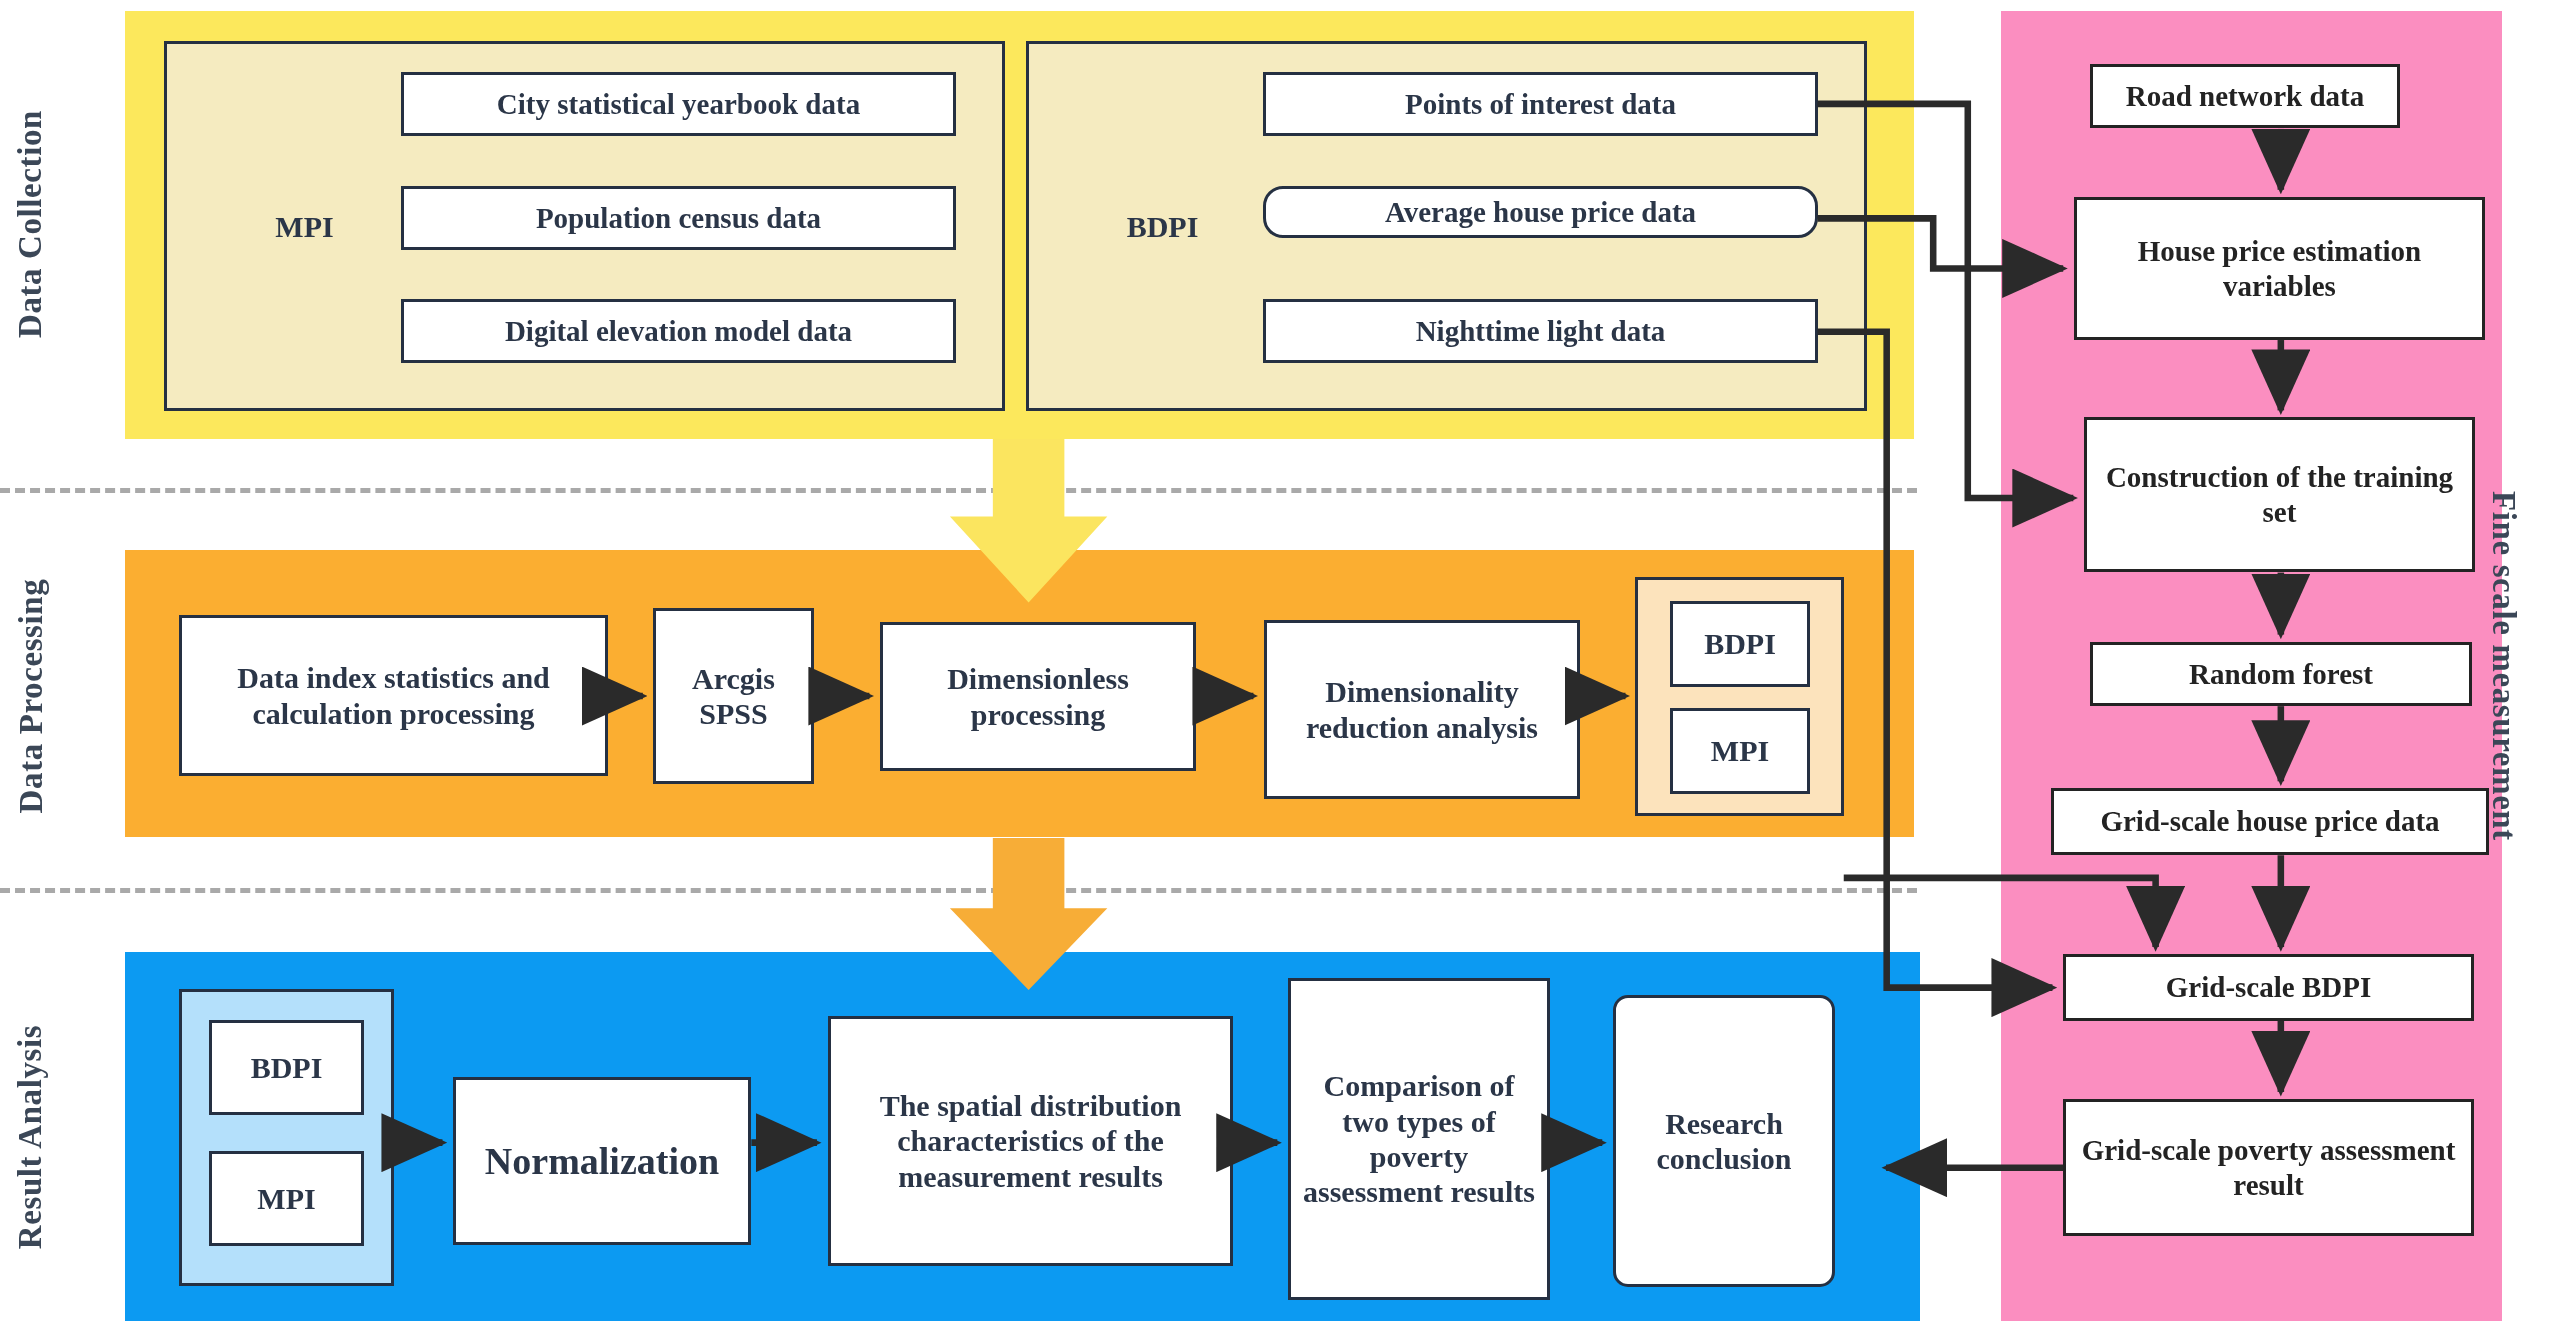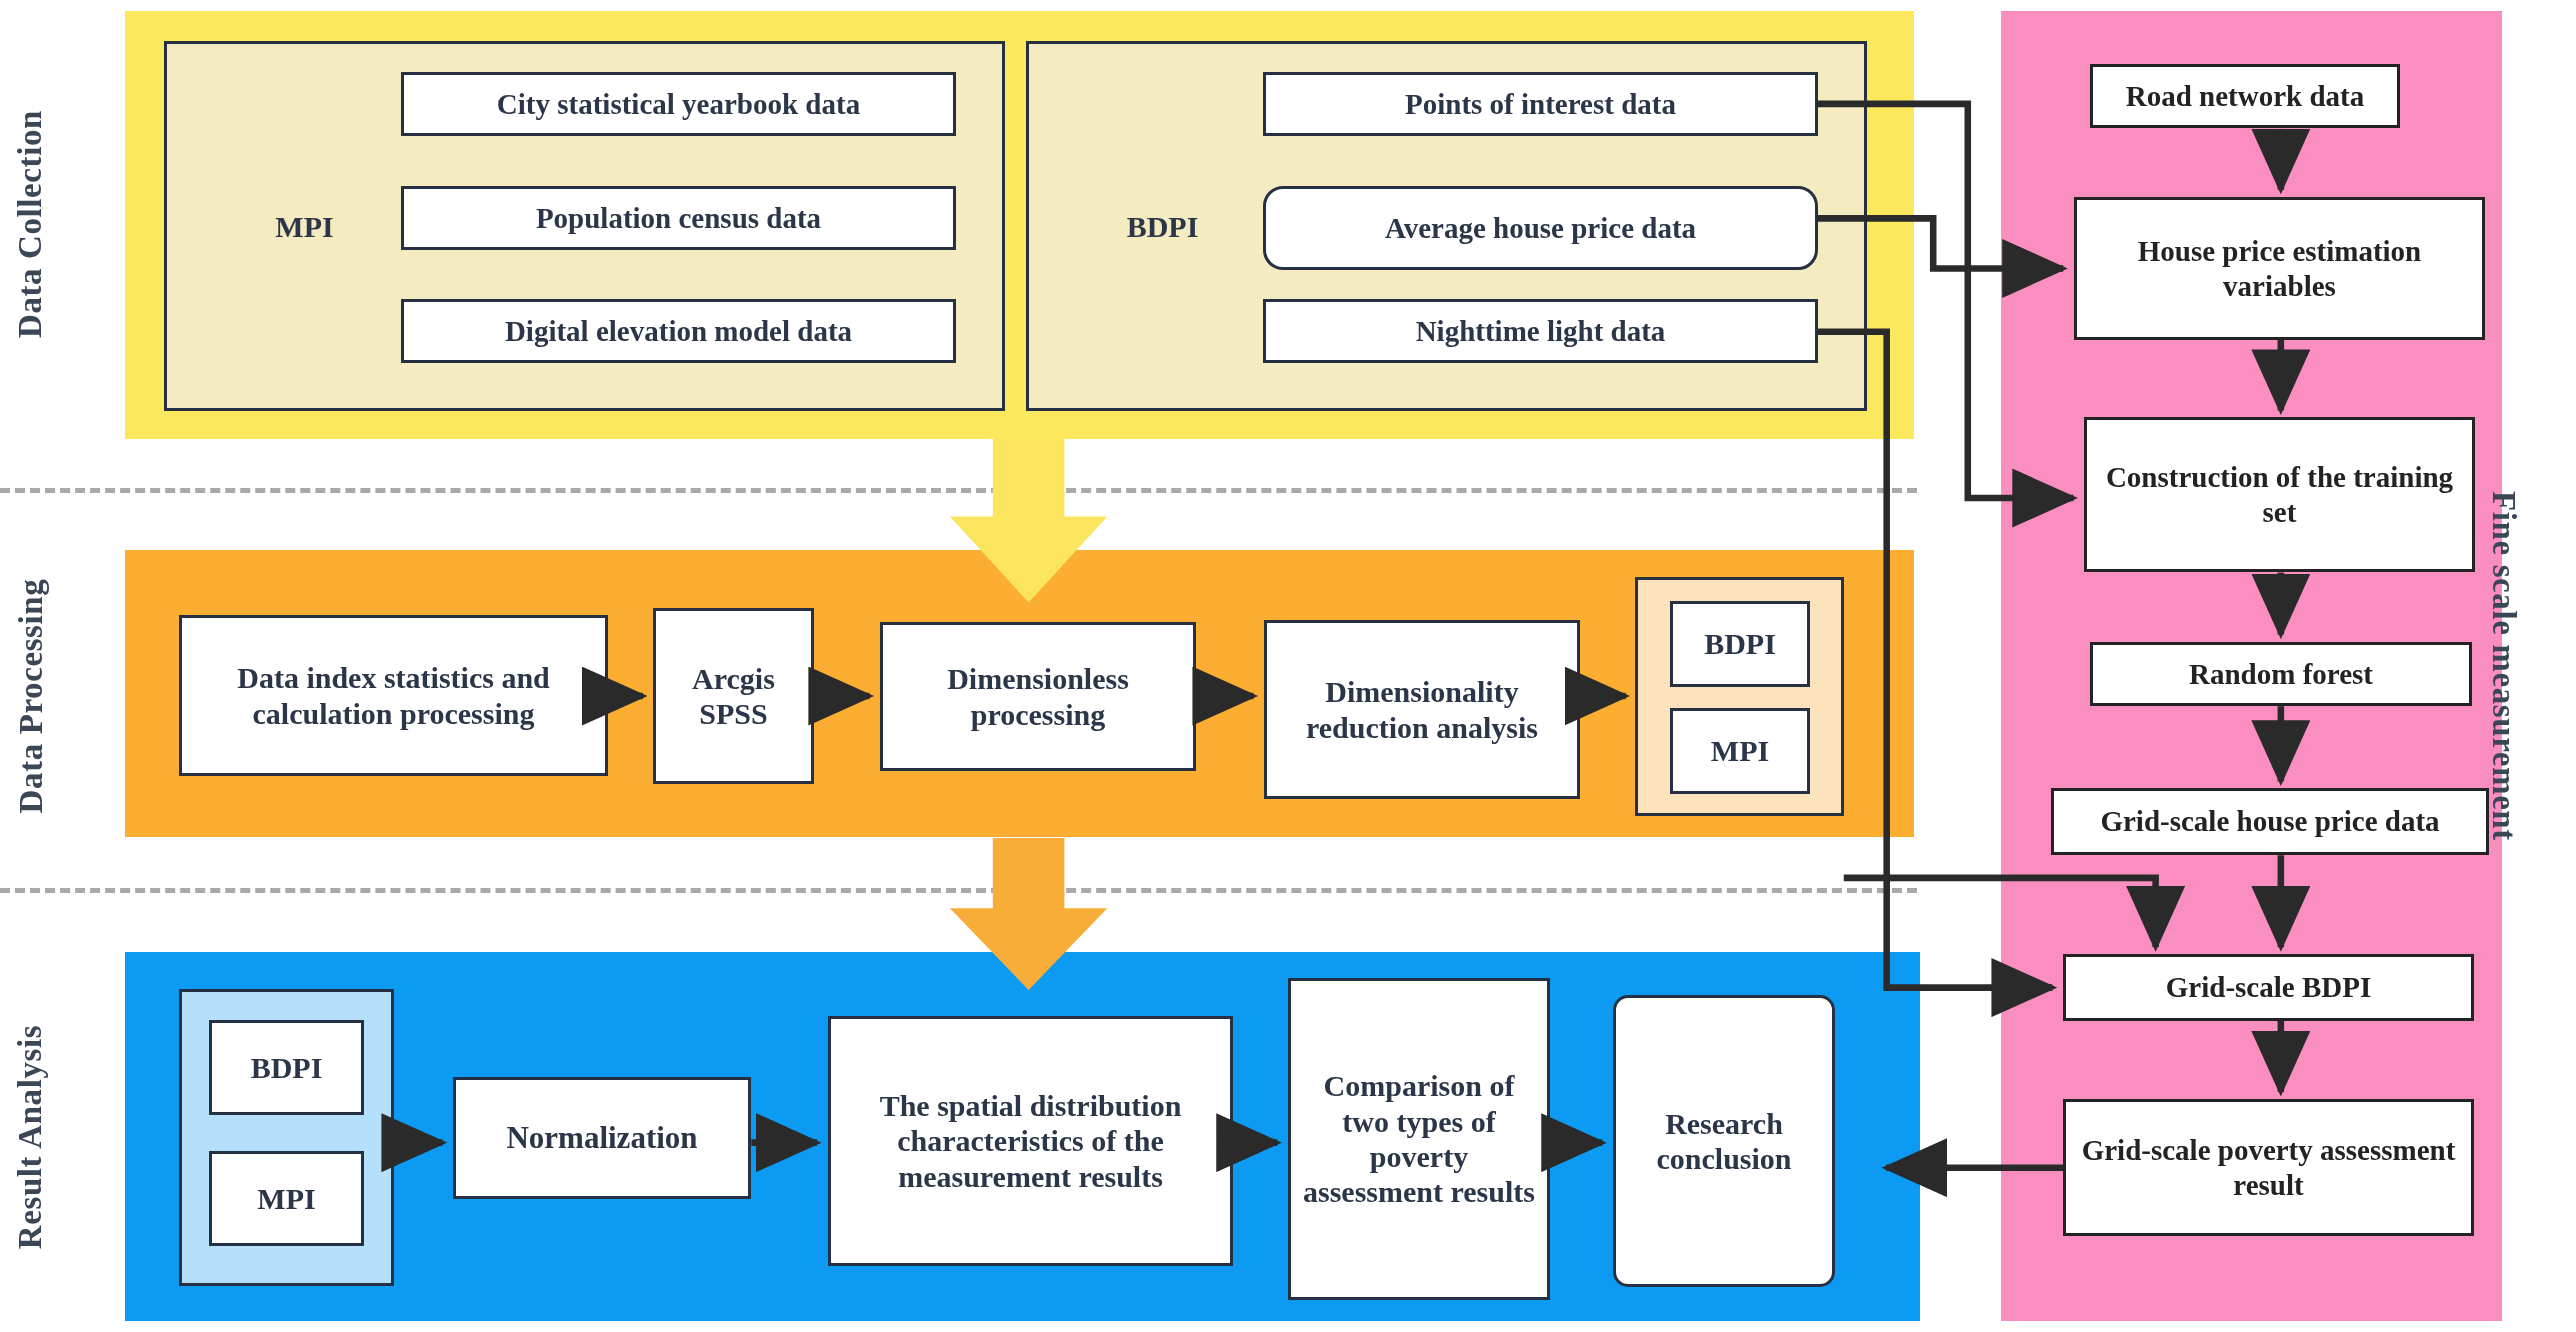--- a/index.html
+++ b/index.html
@@ -95,21 +95,21 @@
   <div class="node" style="left:401px;top:72px;width:555px;height:64px;font-size:29px;">City statistical yearbook data</div>
 
   <div class="node" style="left:401px;top:299px;width:555px;height:64px;font-size:29px;">Digital elevation model data</div>
 
   <div class="group group-cream" style="left:1026px;top:41px;width:841px;height:370px;"></div>
 
   <div class="rolelabel" style="left:1097px;top:206px;width:131px;height:42px;font-size:30px;">BDPI</div>
 
   <div class="node" style="left:1263px;top:72px;width:555px;height:64px;font-size:29px;">Points of interest data</div>
 
-  <div class="node" style="left:1263px;top:186px;width:555px;height:84px;font-size:29px;border-radius:20px;">Average house price data</div>
+  <div class="node" style="left:1263px;top:186px;width:555px;height:52px;font-size:29px;border-radius:20px;">Average house price data</div>
 
   <div class="node" style="left:1263px;top:299px;width:555px;height:64px;font-size:29px;">Nighttime light data</div>
 
   <div class="node" style="left:179px;top:615px;width:429px;height:161px;font-size:30px;">Data index statistics and calculation processing</div>
 
   <div class="node" style="left:653px;top:608px;width:161px;height:176px;font-size:30px;">Arcgis SPSS</div>
 
   <div class="node" style="left:880px;top:622px;width:316px;height:149px;font-size:30px;">Dimensionless processing</div>
 
   <div class="node" style="left:1264px;top:620px;width:316px;height:179px;font-size:30px;">Dimensionality reduction analysis</div>
@@ -119,21 +119,21 @@
   <div class="node" style="left:1670px;top:601px;width:140px;height:86px;font-size:30px;">BDPI</div>
 
   <div class="node" style="left:1670px;top:708px;width:140px;height:86px;font-size:30px;">MPI</div>
 
   <div class="group group-lightblue" style="left:179px;top:989px;width:215px;height:297px;"></div>
 
   <div class="node" style="left:209px;top:1020px;width:155px;height:95px;font-size:30px;">BDPI</div>
 
   <div class="node" style="left:209px;top:1151px;width:155px;height:95px;font-size:30px;">MPI</div>
 
-  <div class="node" style="left:453px;top:1077px;width:298px;height:122px;font-size:31px;">Normalization</div>
+  <div class="node" style="left:453px;top:1077px;width:298px;height:168px;font-size:38px;">Normalization</div>
 
   <div class="node" style="left:828px;top:1016px;width:405px;height:250px;font-size:30px;">The spatial distribution characteristics of the measurement results</div>
 
   <div class="node" style="left:1288px;top:978px;width:262px;height:322px;font-size:30px;">Comparison of two types of poverty assessment results</div>
 
   <div class="node" style="left:1613px;top:995px;width:222px;height:292px;font-size:30px;border-radius:15px;">Research conclusion</div>
 
   <div class="node blackish" style="left:2090px;top:64px;width:310px;height:64px;font-size:29px;">Road network data</div>
 
   <div class="node blackish" style="left:2074px;top:197px;width:411px;height:143px;font-size:29px;">House price estimation variables</div>

